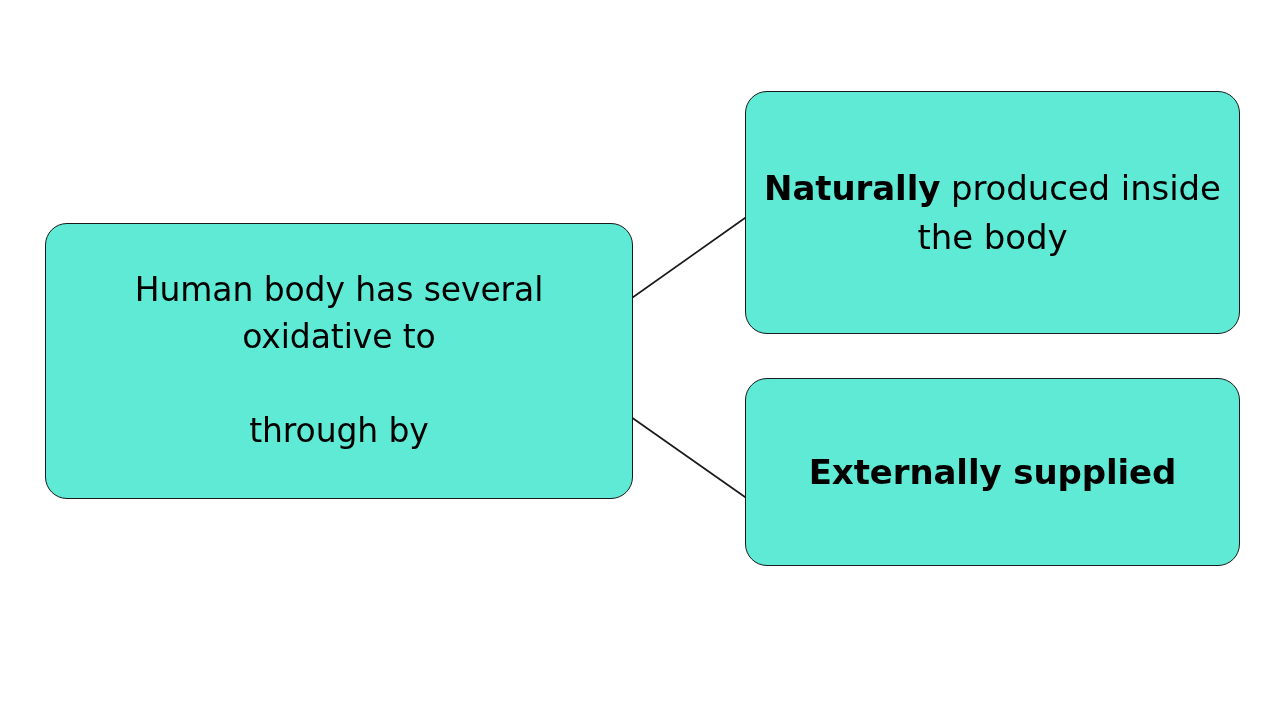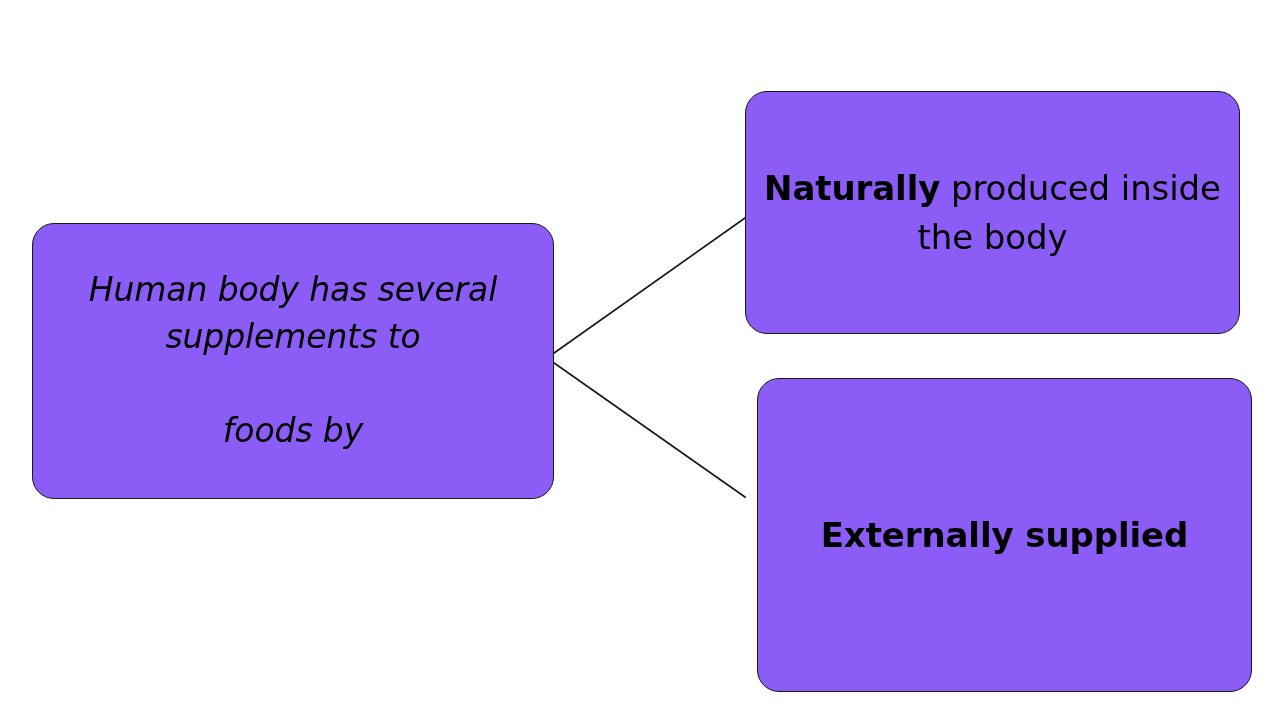--- a/index.html
+++ b/index.html
@@ -20,65 +20,63 @@
     position: absolute;
     left: 0;
     top: 0;
     width: 1280px;
     height: 720px;
     pointer-events: none;
   }
   .node {
     position: absolute;
     box-sizing: border-box;
-    background: #8b5cf6;
+    background: #5eead4;
     border: 1.6px solid #1a1a1a;
     border-radius: 22px;
     display: flex;
     align-items: center;
     justify-content: center;
     text-align: center;
   }
   .node-text {
     display: block;
     width: 100%;
     padding: 0 14px;
     box-sizing: border-box;
     line-height: 1.42;
     font-weight: 400;
     letter-spacing: -0.1px;
   }
   
   #node-source {
-    left: 32px;
+    left: 45px;
     top: 223px;
-    width: 522px;
+    width: 588px;
     height: 276px;
-    font-style: italic;
   }
   #node-source .node-text {
     font-size: 33px;
   }
   #node-source .emphasis {
     font-weight: 700;
     letter-spacing: 0px;
   }
   
   #node-branch-natural {
     left: 745px;
     top: 91px;
     width: 495px;
     height: 243px;
   }
   #node-branch-external {
     left: 745px;
     top: 378px;
     width: 495px;
-    height: 314px;
-    margin-left: 12px;
+    height: 188px;
   }
   #node-branch-natural .node-text,
   #node-branch-external .node-text {
     font-size: 34px;
   }
   #node-branch-natural .emphasis,
   #node-branch-external .emphasis {
     font-weight: 700;
   }
 </style>
@@ -86,21 +84,21 @@
 <body>
 
 <div id="canvas">
 
   <svg class="connectors" viewBox="0 0 1280 720" width="1280" height="720" aria-hidden="true">
     <line x1="547" y1="358" x2="745" y2="218" stroke="#1a1a1a" stroke-width="1.7" stroke-linecap="square"></line>
     <line x1="547" y1="358" x2="745" y2="497" stroke="#1a1a1a" stroke-width="1.7" stroke-linecap="square"></line>
   </svg>
 
   <div class="node" id="node-source">
-    <span class="node-text"><span>Human body has several</span><br><span>supplements to</span><br><br><span>foods by</span><br></span>
+    <span class="node-text"><span>Human body has several</span><br><span>oxidative to</span><br><br><span>through by</span><br></span>
   </div>
 
   <div class="node" id="node-branch-natural">
     <span class="node-text"><span class="emphasis">Naturally</span><span> produced inside the body</span></span>
   </div>
 
   <div class="node" id="node-branch-external">
     <span class="node-text"><span class="emphasis">Externally supplied</span><br></span>
   </div>
 

